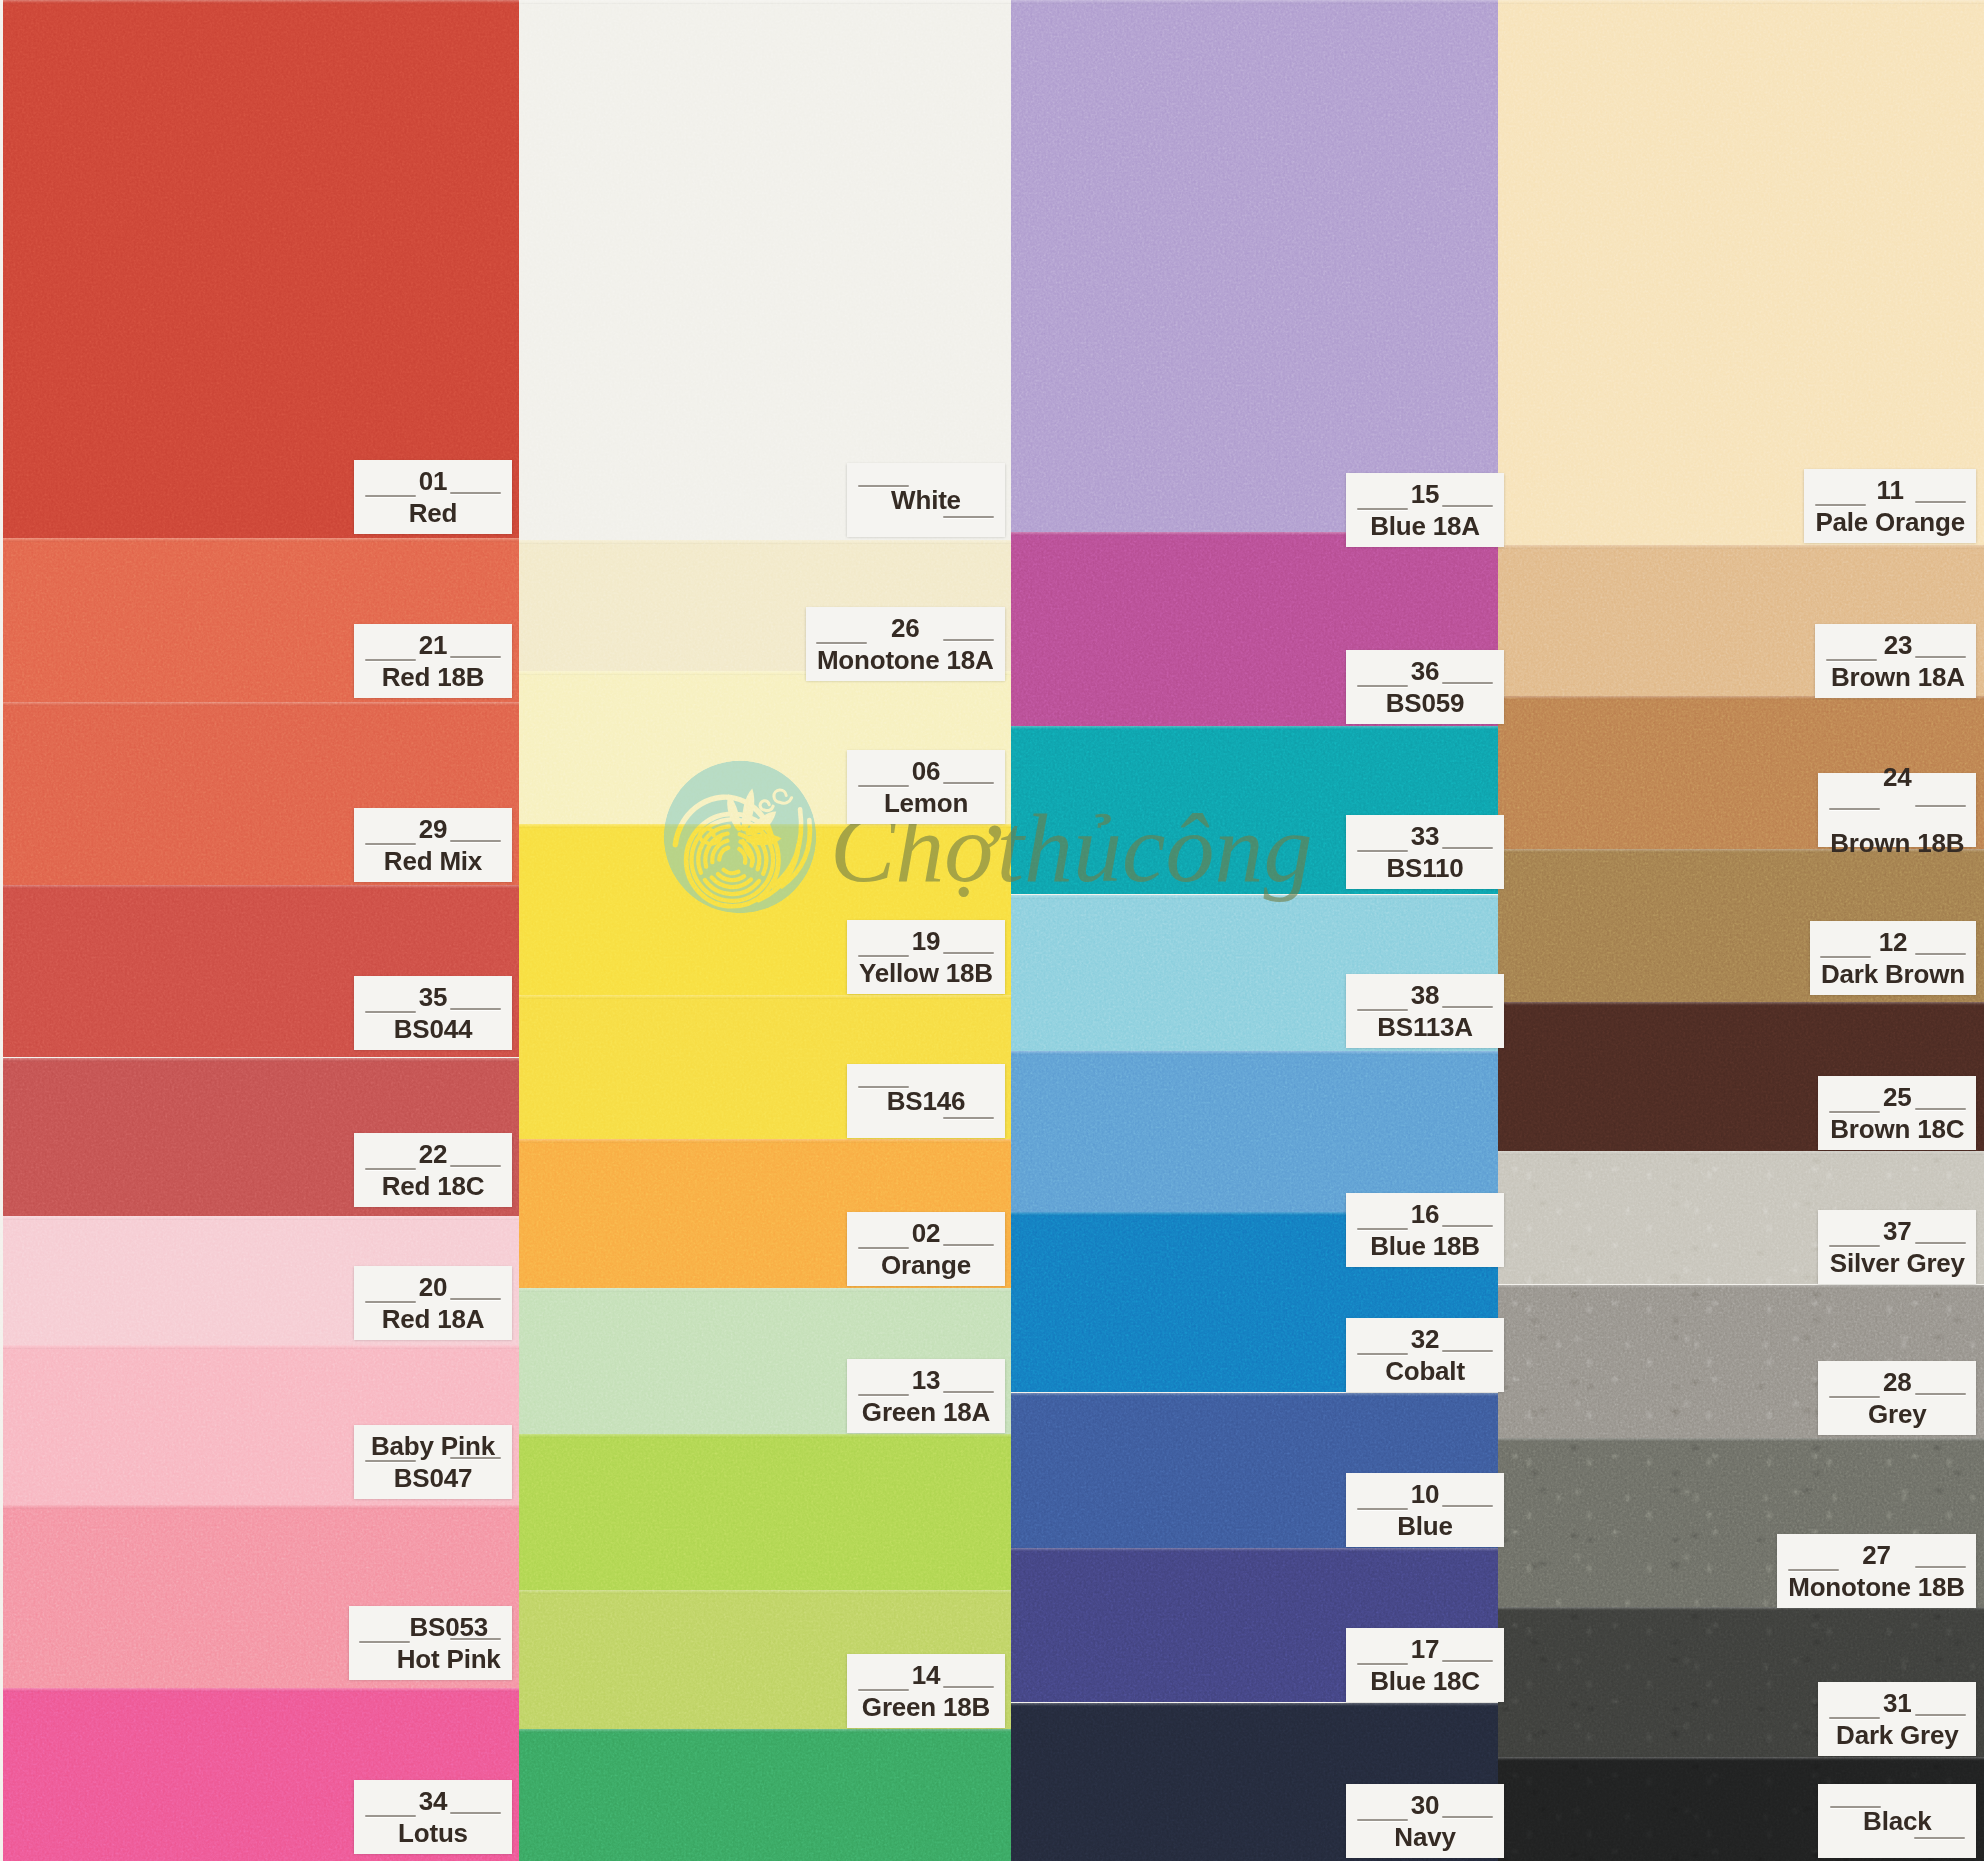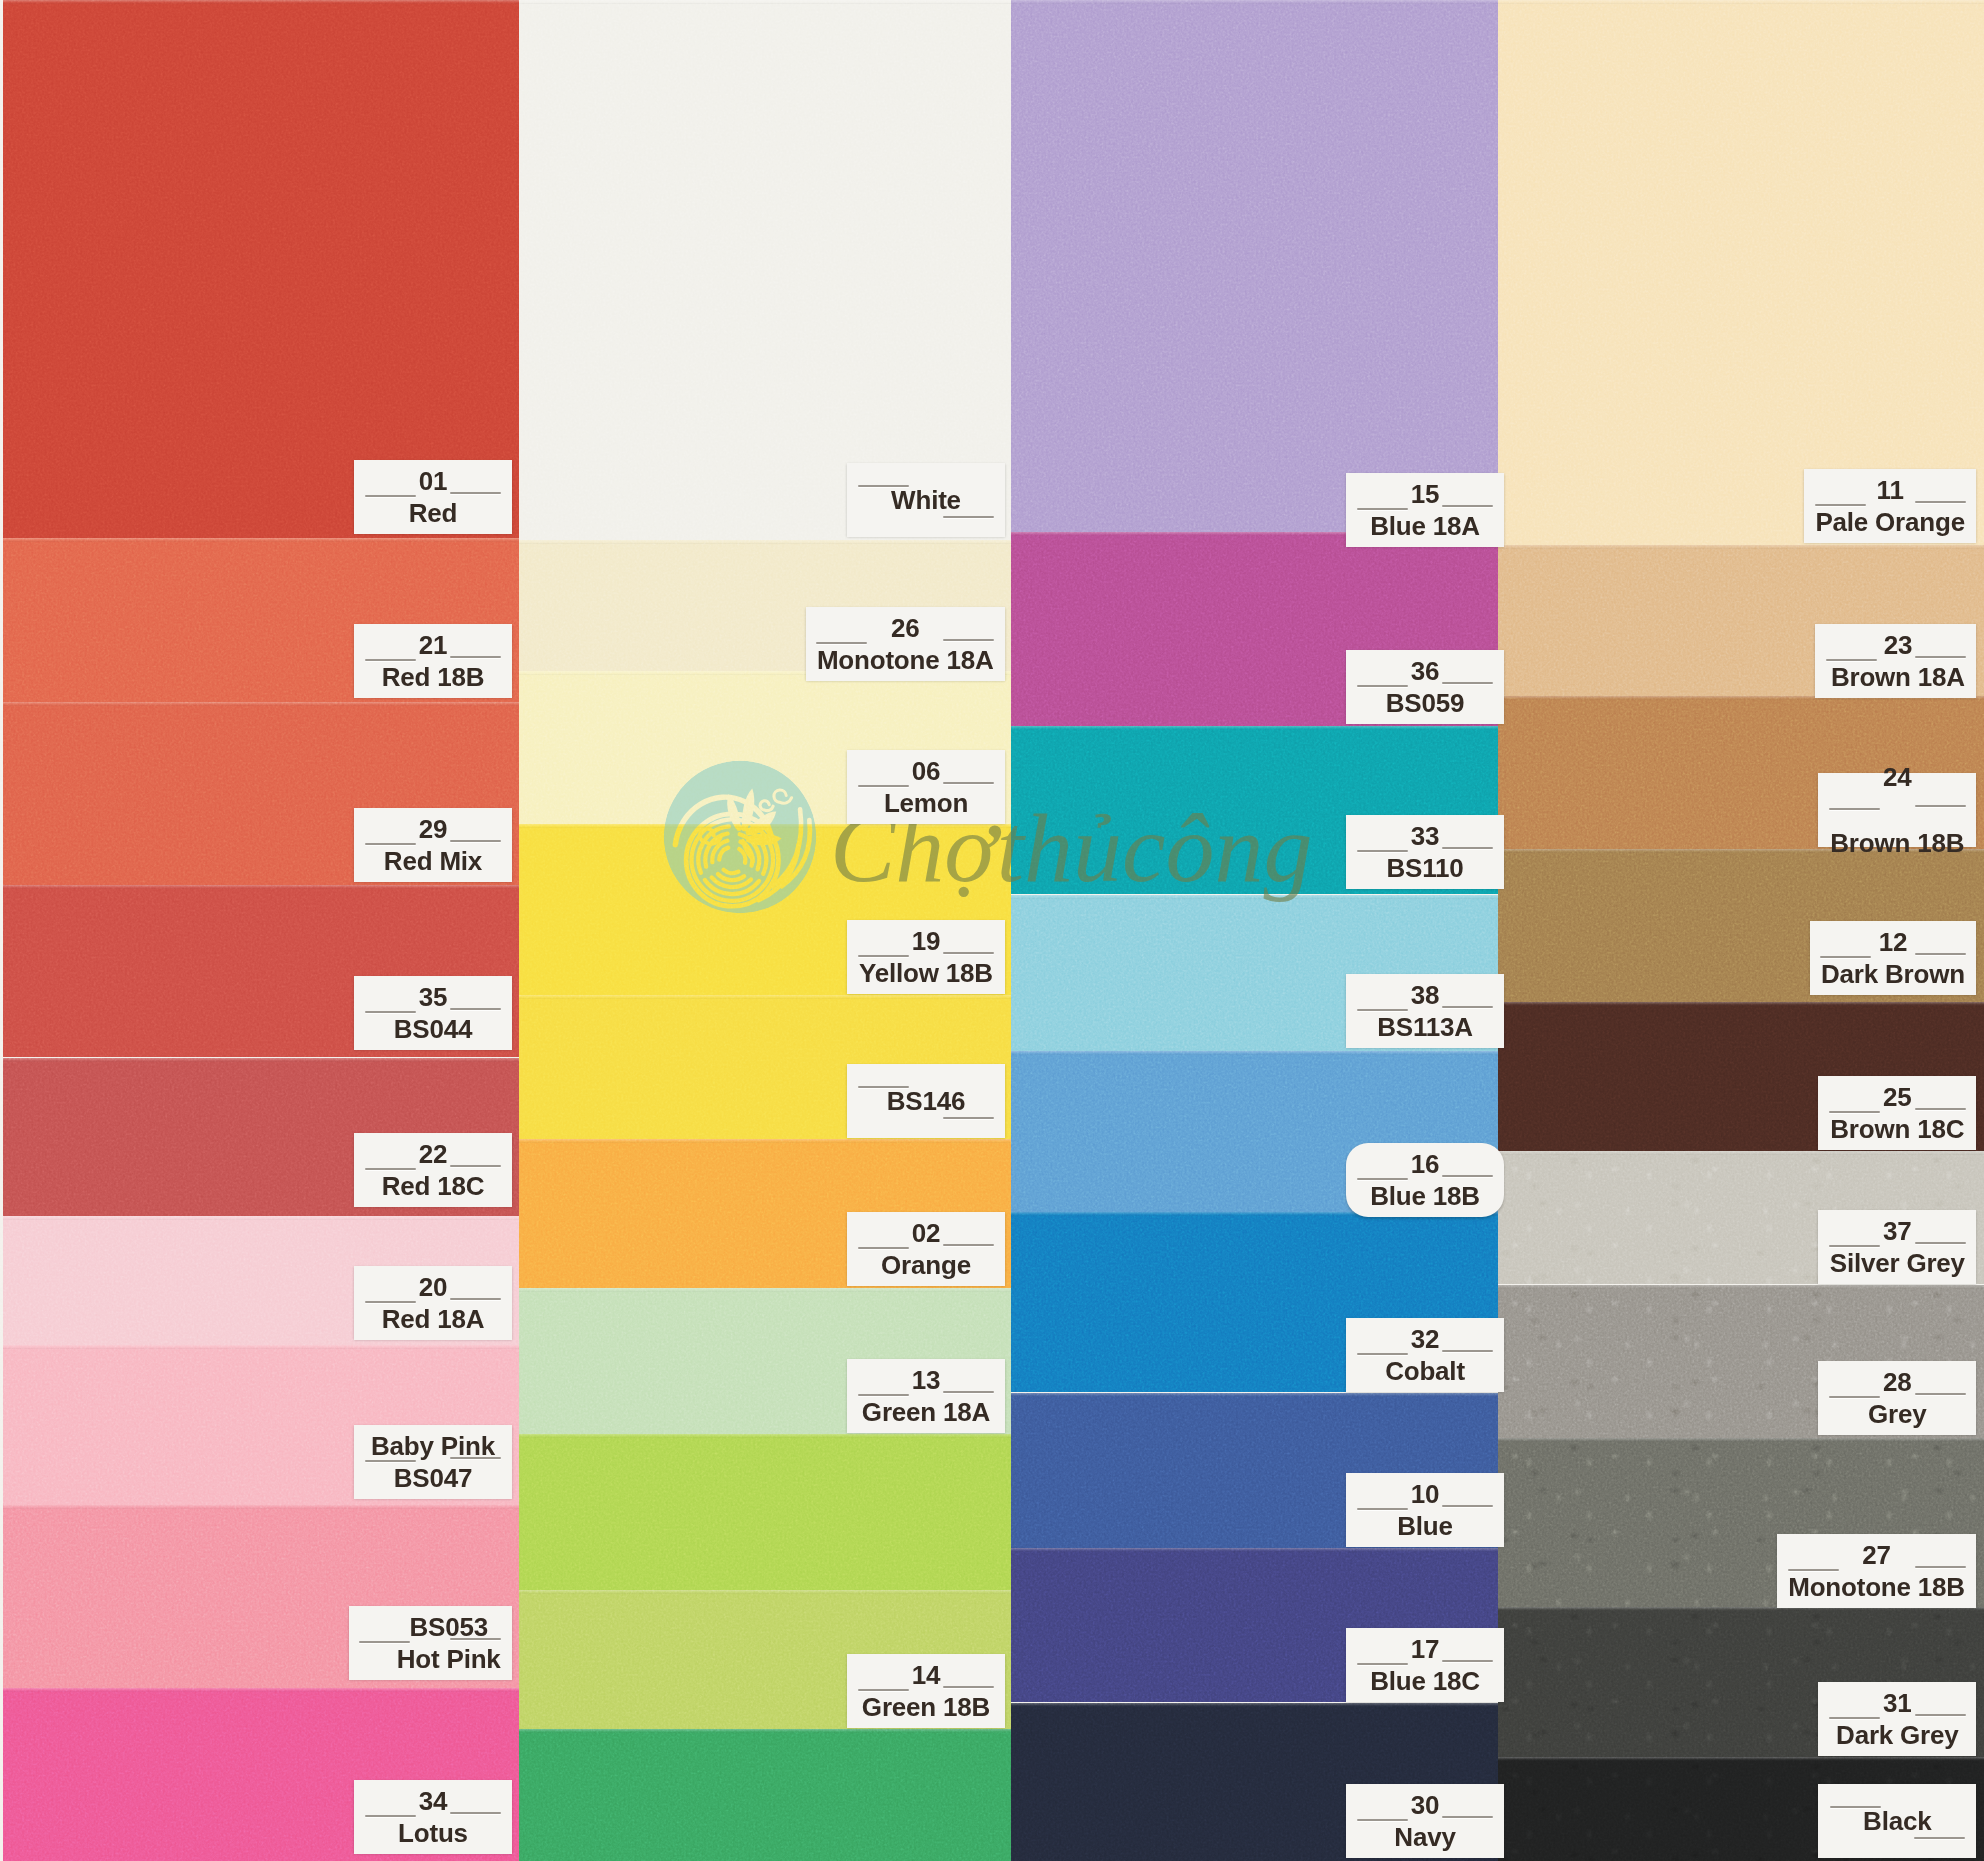--- a/index.html
+++ b/index.html
@@ -447,21 +447,21 @@
         <div class="t">BS110</div>
       </div>
       <div class="lab" style="top: 974px; right: 481px;">
         <div class="t">38</div>
         <div class="rules">
         <i></i>
         <i></i>
       </div>
         <div class="t">BS113A</div>
       </div>
-      <div class="lab" style="top: 1143px; right: 481px; border-radius: 22px;">
+      <div class="lab" style="top: 1193px; right: 481px;">
         <div class="t">16</div>
         <div class="rules">
         <i></i>
         <i></i>
       </div>
         <div class="t">Blue 18B</div>
       </div>
       <div class="lab" style="top: 1318px; right: 481px;">
         <div class="t">32</div>
         <div class="rules">

